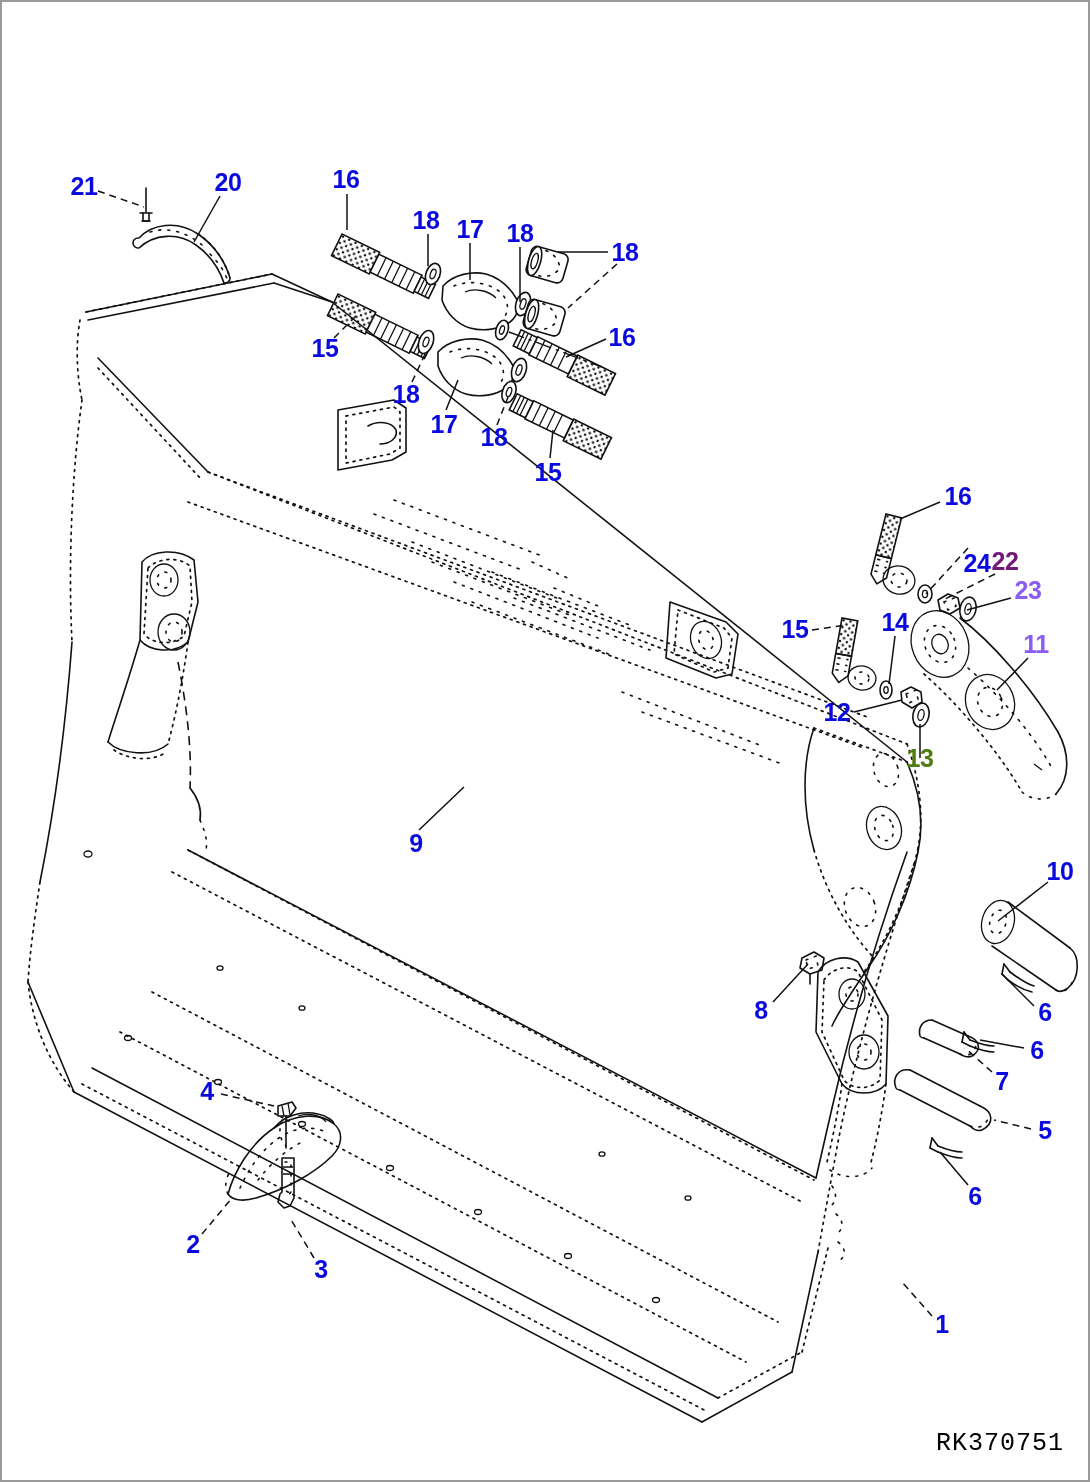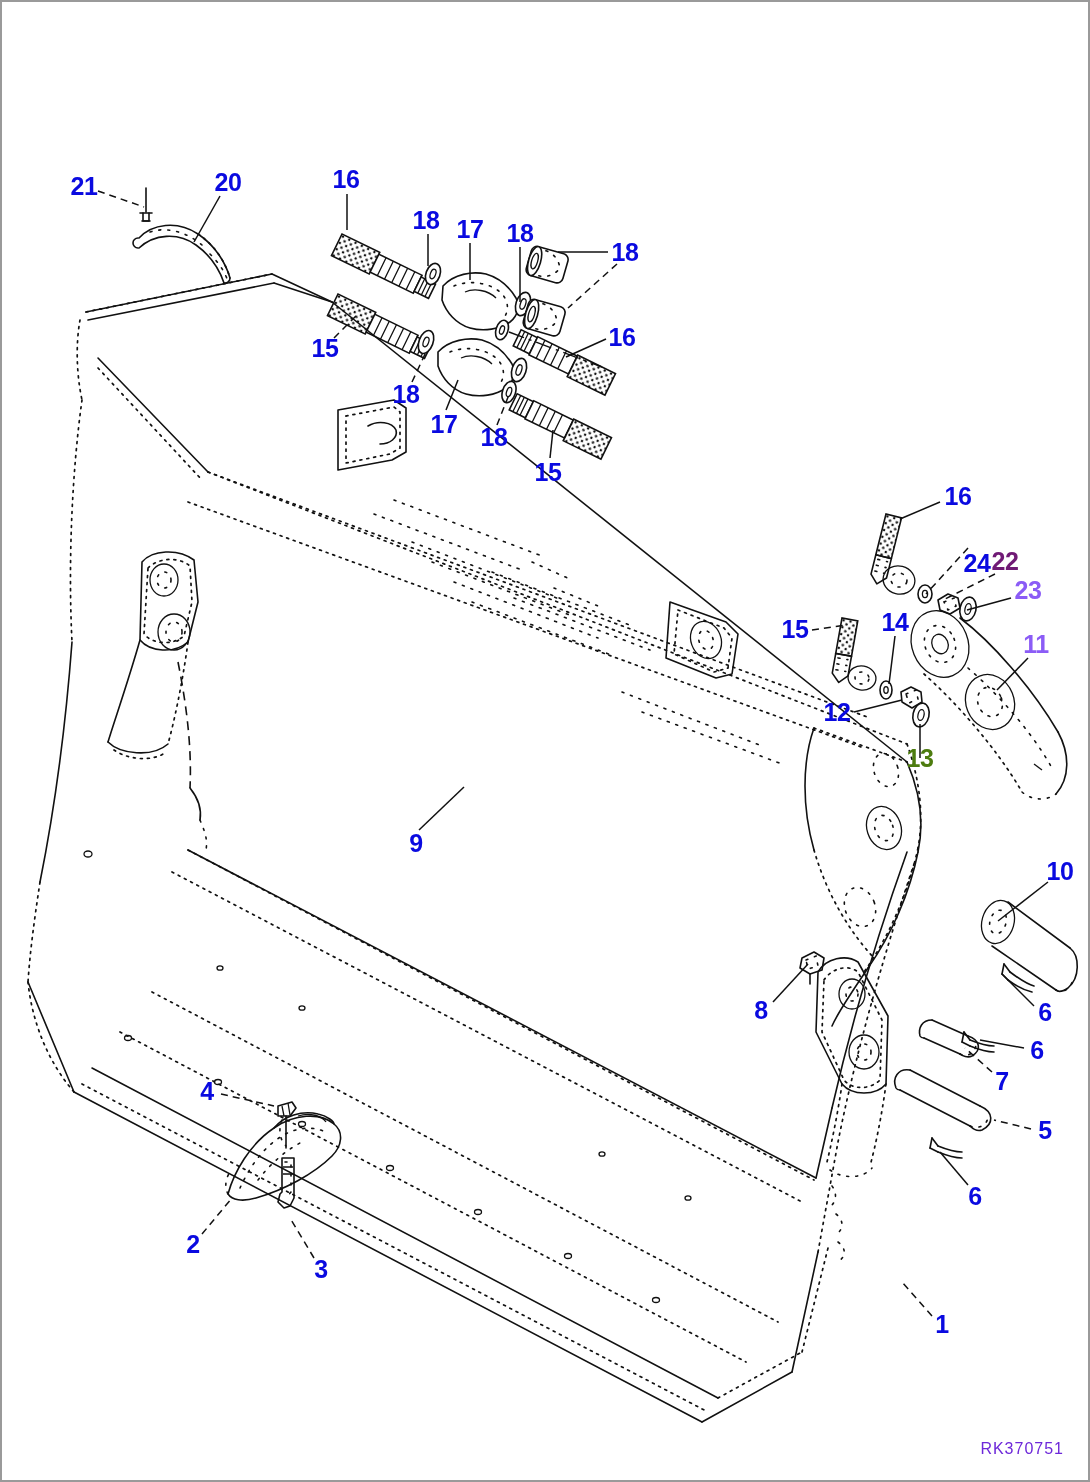--- a/index.html
+++ b/index.html
@@ -32,24 +32,24 @@
     letter-spacing:-0.5px;
     white-space:nowrap;
     font-family:"Liberation Sans", sans-serif;
     transform:translate(-50%,-50%);
     user-select:none;
   }
   #drawing-code{
     position:absolute;
     right:24px;
     bottom:22px;
-    color:#6d28d9;
-    font-size:16px;
+    color:#000000;
+    font-size:25px;
     letter-spacing:1px;
-    font-family:Liberation Sans, sans-serif;
+    font-family:Liberation Mono, monospace;
     white-space:nowrap;
   }
   
   svg.art-svg{display:block;}
 </style>
 </head>
 <body>
 
 <div id="sheet">
 

